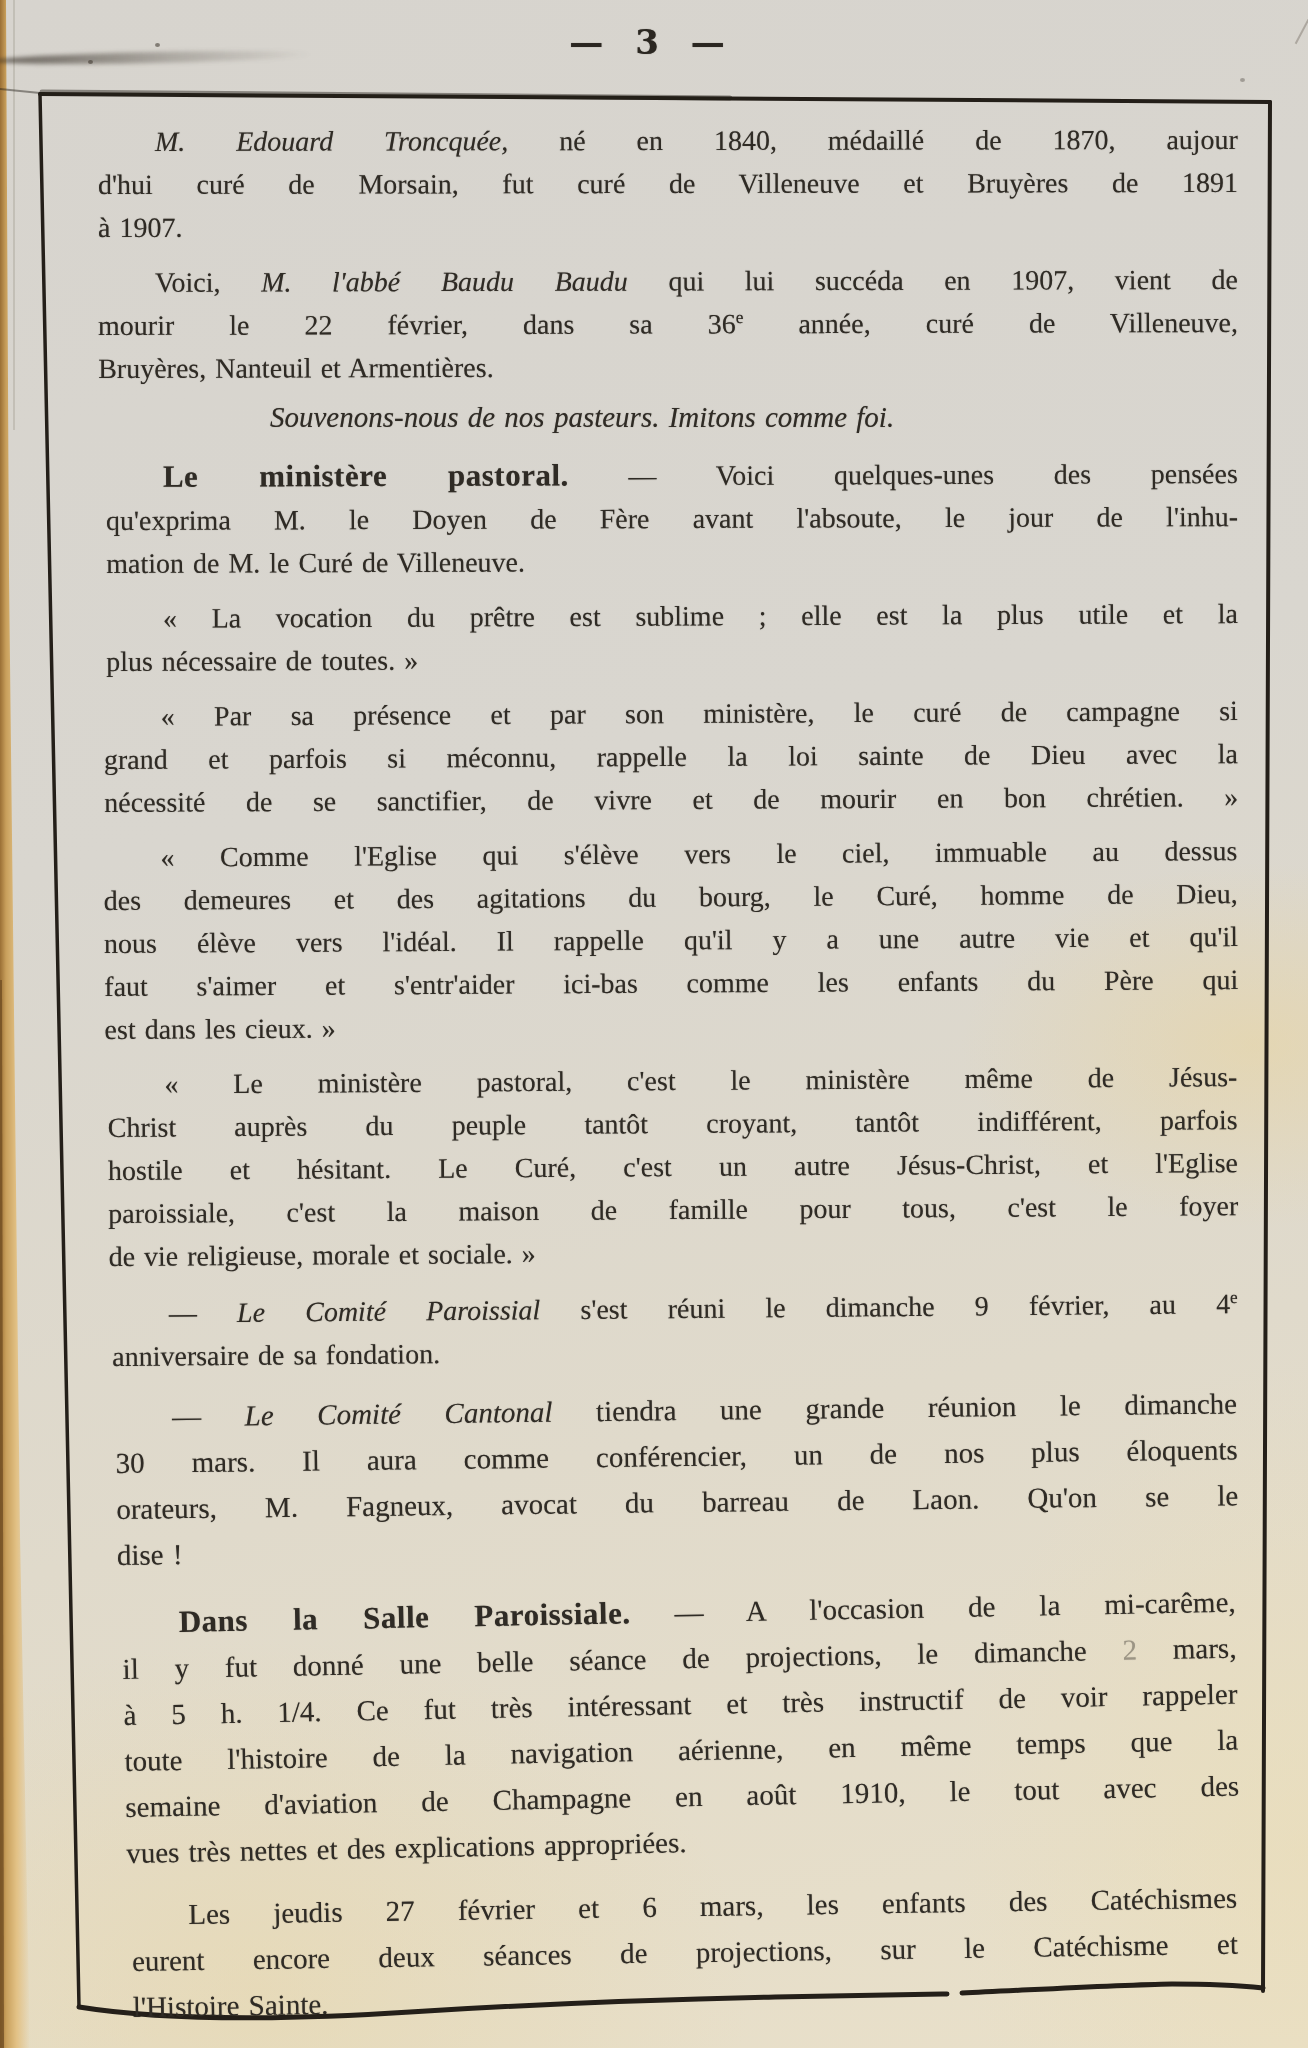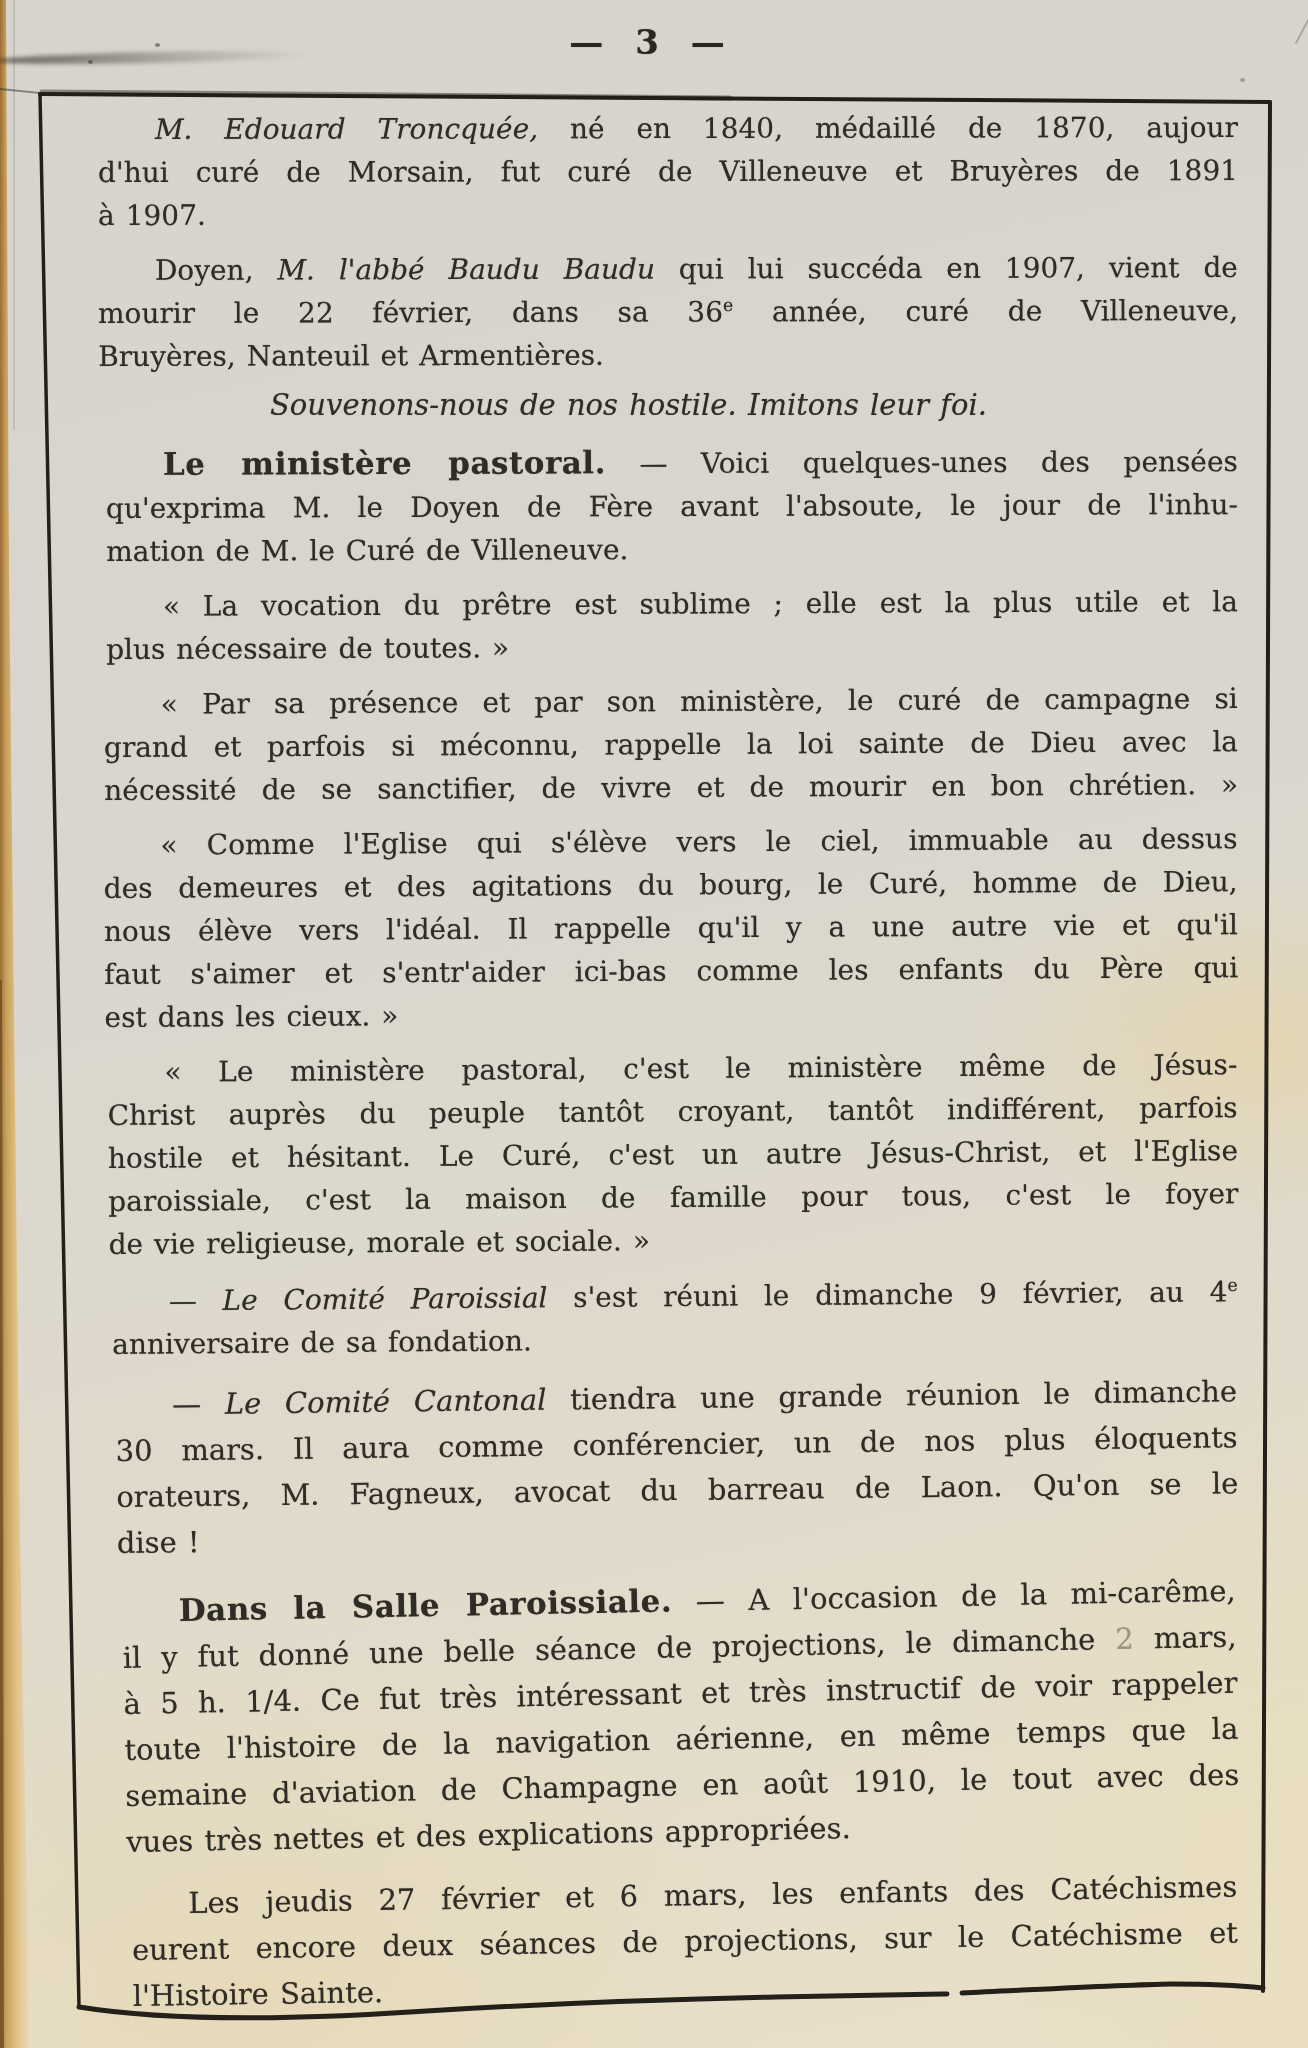--- a/index.html
+++ b/index.html
@@ -27,21 +27,21 @@
   .speck{width:5px;height:4px;border-radius:50%;background:#3a332a;opacity:.55;}
   .scratch{right:2px;top:6px;width:2px;height:40px;background:rgba(60,50,40,.28);transform:rotate(28deg);}
 
   .page-number{position:absolute;top:22px;left:0;width:1296px;text-align:center;
     font-size:34px;font-weight:bold;letter-spacing:2px;word-spacing:16px;color:#2b2721;
     text-shadow:0 0 1px rgba(43,39,33,.5);}
 
   
   svg.frame{position:absolute;left:0;top:0;}
 
-  .content{position:absolute;left:50px;top:96px;width:1218px;padding:12px 30px 0 48px;box-sizing:border-box;}
+  .content{position:absolute;left:50px;top:108px;width:1218px;padding:12px 30px 0 48px;box-sizing:border-box;font-family:Liberation Serif, serif;}
   .sec{margin:0;transform-origin:left center;}
   .ln{font-size:28px;line-height:43px;text-align:justify;text-align-last:justify;
     text-justify:inter-word;word-spacing:2px;white-space:normal;
     text-shadow:0 0 1px rgba(47,43,37,.5);}
   .ln.first{text-indent:57px;}
   .ln.end{text-align-last:left;}
   .it{font-style:italic;}
   .bd{font-weight:bold;font-size:31px;letter-spacing:.5px;}
   .sup{font-size:0.62em;vertical-align:super;line-height:0;}
   .faint{opacity:.4;}
@@ -78,27 +78,27 @@
 
 <div class="content">
 
   <div class="sec" style="transform:rotate(-0.1deg);">
     <div class="ln first"><span class="it">M. Edouard Troncquée,</span><span> né en 1840, médaillé de 1870, aujour</span></div>
     <div class="ln">d'hui curé de Morsain, fut curé de Villeneuve et Bruyères de 1891</div>
     <div class="ln end">à 1907.</div>
   </div>
 
   <div class="sec" style="margin-top:12px;transform:rotate(-0.15deg);">
-    <div class="ln first"><span>Doyen, </span><span class="it">M. l'abbé Baudu Baudu</span><span> qui lui succéda en 1907, vient de</span></div>
+    <div class="ln first"><span>Voici, </span><span class="it">M. l'abbé Baudu Baudu</span><span> qui lui succéda en 1907, vient de</span></div>
     <div class="ln"><span>mourir le 22 février, dans sa 36</span><sup class="sup">e</sup><span> année, curé de Villeneuve,</span></div>
     <div class="ln end">Bruyères, Nanteuil et Armentières.</div>
   </div>
 
   <div class="sec motto">
-    <div class="ln">Souvenons-nous de nos hostile. Imitons leur foi.</div>
+    <div class="ln">Souvenons-nous de nos pasteurs. Imitons comme foi.</div>
   </div>
 
   <div class="sec" style="margin-top:16px;margin-left:8px;transform:rotate(-0.2deg);">
     <div class="ln first"><span class="bd">Le ministère pastoral.</span><span> — Voici quelques-unes des pensées</span></div>
     <div class="ln">qu'exprima M. le Doyen de Fère avant l'absoute, le jour de l'inhu-</div>
     <div class="ln end">mation de M. le Curé de Villeneuve.</div>
   </div>
 
   <div class="sec" style="margin-top:12px;margin-left:8px;transform:rotate(-0.25deg);">
     <div class="ln first">« La vocation du prêtre est sublime ; elle est la plus utile et la</div>

